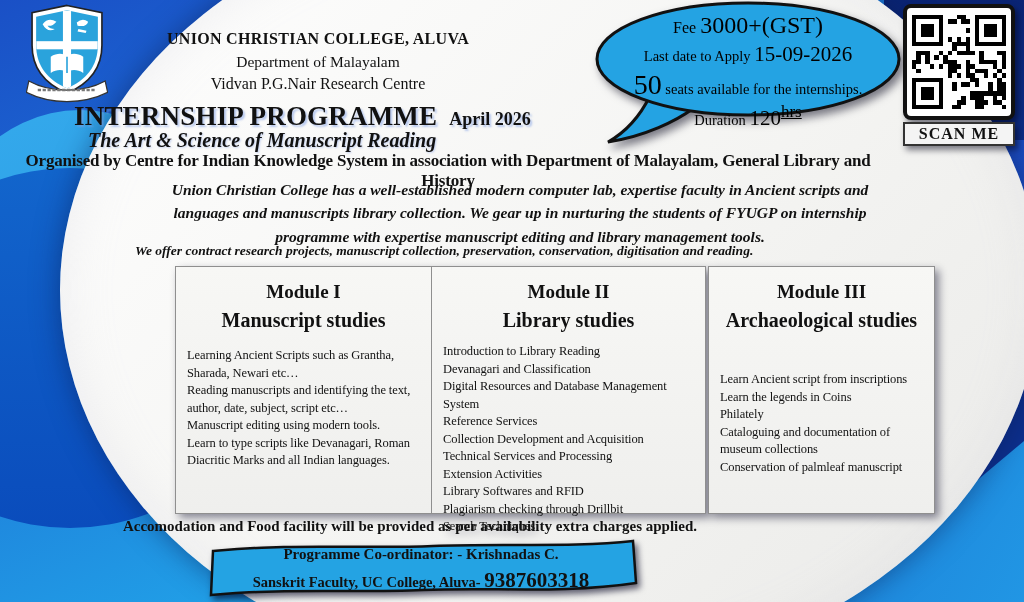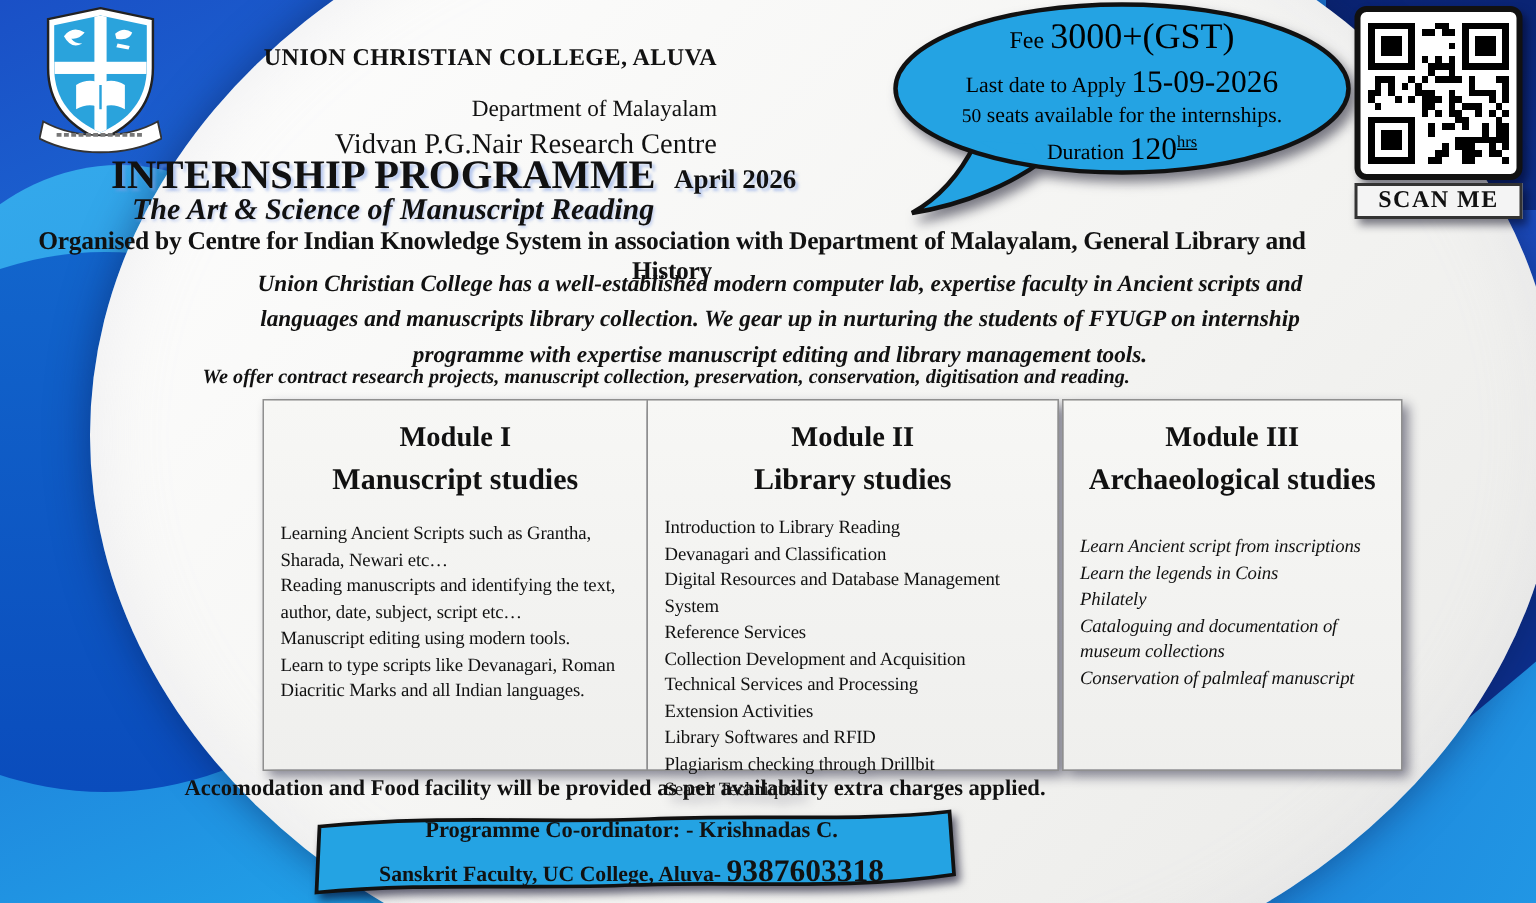--- a/index.html
+++ b/index.html
@@ -18,61 +18,61 @@
   .navy-stripe-br { left:742px; top:430px; width:420px; height:62px; background:#0d2f8c; transform:rotate(-40deg); }
   .blob-light { left:-70px; top:110px; width:300px; height:340px; border-radius:50%;
       background:linear-gradient(160deg,#35aaec,#2496e2); }
   .blob-dark { left:-130px; top:168px; width:400px; height:360px; border-radius:50%;
       background:linear-gradient(180deg,#1265cc,#0a4cbc); }
   .white-canvas { left:60px; top:-100px; width:980px; height:780px; border-radius:50%;
       background:linear-gradient(135deg,#ffffff 0%,#f4f4f2 55%,#e9e9e7 100%);
       box-shadow:0 0 28px rgba(8,25,80,.5), inset 0 0 50px rgba(205,205,215,.30); }
   
   .logo { position:absolute; left:26px; top:3px; width:82px; height:104px; }
-  .hdr { position:absolute; left:130px; top:30px; width:348px; text-align:right; }
+  .hdr { position:absolute; left:144px; top:30px; width:348px; text-align:center; }
   .hdr .l1 { font-weight:bold; font-size:16px; letter-spacing:.3px; }
-  .hdr .l2 { font-size:15.5px; margin-top:16px; }
-  .hdr .l3 { font-size:19px; margin-top:4px; }
+  .hdr .l2 { font-size:15.5px; margin-top:5px; }
+  .hdr .l3 { font-size:16px; margin-top:4px; }
   .title-row { position:absolute; left:74px; top:101px; white-space:nowrap;
       text-shadow:2px 2px 2px rgba(130,160,230,.55); }
   .title-row .big { font-size:27px; font-weight:bold; letter-spacing:.2px; }
   .title-row .date { font-size:18px; font-weight:bold; margin-left:8px; }
   .subtitle { position:absolute; left:88px; top:129px; font-size:20px; font-weight:bold; font-style:italic;
       text-shadow:1px 1px 2px rgba(130,160,230,.45); }
   .organised { position:absolute; left:0; top:151px; width:896px; text-align:center;
       font-size:17px; font-weight:bold; letter-spacing:-.2px; }
   .intro { position:absolute; left:150px; top:178px; width:740px; text-align:center;
       font-size:15.5px; font-weight:bold; font-style:italic; line-height:1.5; }
   .offer { position:absolute; left:135px; top:243px; font-size:13.5px; font-weight:bold; font-style:italic; }
   
   .bubble-svg { position:absolute; left:588px; top:0px; filter:drop-shadow(4px 5px 4px rgba(20,20,40,.55)); }
   .bubble-text { position:absolute; left:600px; top:10px; width:296px; text-align:center; color:#000; }
   .bubble-text .bl { white-space:nowrap; }
   .bl1 { margin-top:2px; font-size:16px; }   .bl1 .v { font-size:24px; }
   .bl2 { margin-top:3px; font-size:14.5px; } .bl2 .v { font-size:21px; }
-  .bl3 { margin-top:2px; font-size:14.5px; } .bl3 .v { font-size:13px; }
+  .bl3 { margin-top:2px; font-size:14.5px; } .bl3 .v { font-size:28px; }
   .bl4 { margin-top:1px; font-size:14.5px; } .bl4 .v { font-size:21px; }
-  .bl4 sup { font-size:11px;text-decoration:underline; }
+  .bl4 sup { font-size:17px;text-decoration:underline; }
   
   .qr-wrap { position:absolute; left:903px; top:4px; width:112px;
       filter:drop-shadow(3px 4px 3px rgba(0,0,20,.5)); }
   .qr-frame { width:112px; height:116px; background:#fff; border:4px solid #111; border-radius:8px; padding:5px; }
   .qr-frame svg { width:100%; height:100%; }
   .scanme { margin-top:2px; width:112px; height:24px; background:#f4f4f4; border:2px solid #333;
       text-align:center; font-size:16px; letter-spacing:1px; line-height:20px; font-weight:bold; }
   
   .modules { position:absolute; left:175px; top:266px; display:flex;
       filter:drop-shadow(4px 4px 4px rgba(0,0,30,.45)); }
   .box { background:linear-gradient(180deg,#f7f7f5,#efefed); border:1px solid #8f8f8f; height:248px; padding:14px 11px 8px; }
   .box.m1 { width:257px; } .box.m2 { width:274px; border-left:none; } .box.m3 { width:227px; margin-left:2px; }
   .box .mt { text-align:center; font-weight:bold; font-size:19px; }
   .box .ms { text-align:center; font-weight:bold; font-size:20px; margin-top:6px; line-height:1.1; }
   .box ul { list-style:none; margin-top:16px; font-size:12.5px; line-height:1.4; letter-spacing:-.1px; }
   .box.m2 ul { margin-top:12px; }
-  .box.m3 ul { margin-top:25px;font-style:italic; }
+  .box.m3 ul { margin-top:40px; }
   
   .accommodation { position:absolute; left:60px; top:518px; width:700px; text-align:center;
       font-size:15px; font-weight:bold; }
   .banner-svg { position:absolute; left:203px; top:538px; filter:drop-shadow(3px 4px 3px rgba(0,0,30,.6)); }
   .banner-text { position:absolute; left:215px; top:546px; width:412px; text-align:center; }
   .banner-text .c1 { font-size:15px; font-weight:bold; }
   .banner-text .c2 { font-size:14.5px; font-weight:bold; margin-top:5px; }
   .banner-text .c2 .phone { font-size:21px; }
 </style>
 </head>

